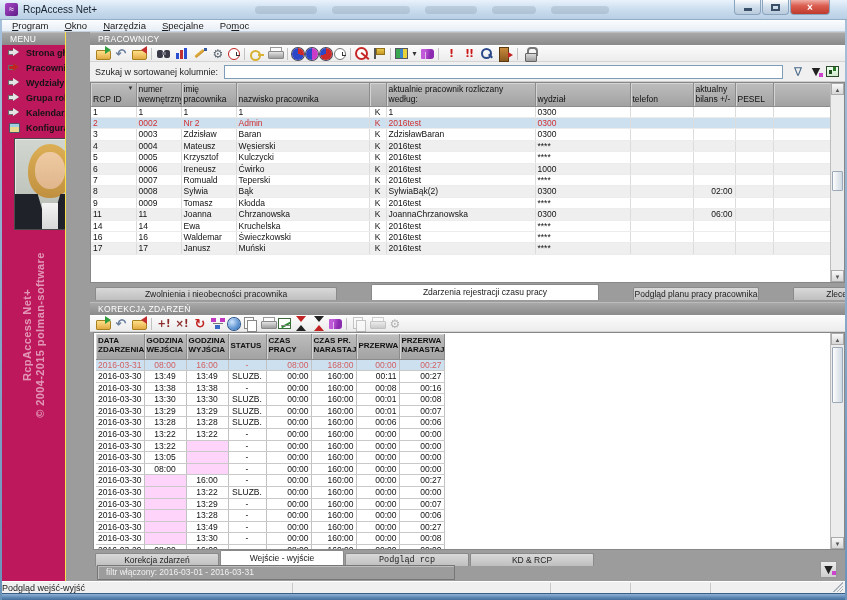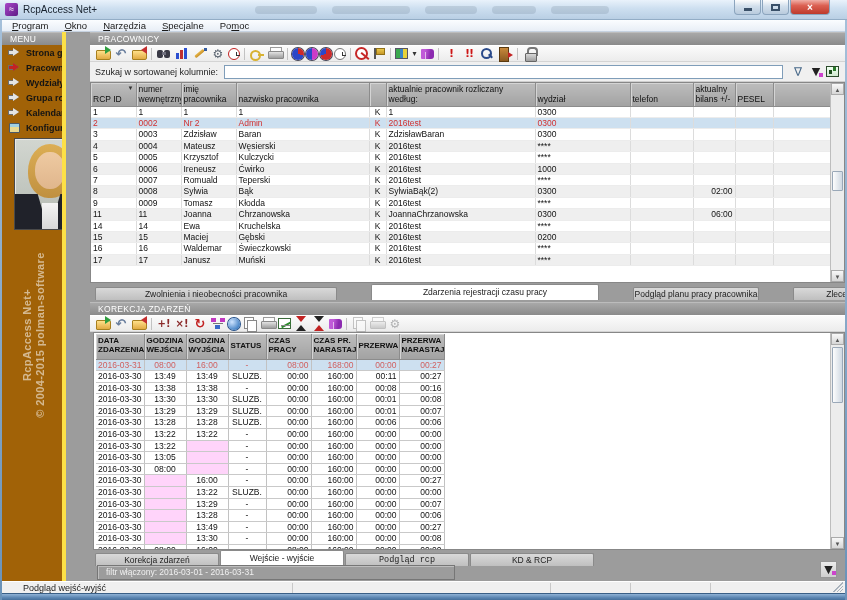--- a/index.html
+++ b/index.html
@@ -26,22 +26,22 @@
   .menubar{position:absolute;left:0;top:20px;width:847px;height:12px;
     background:linear-gradient(#fbfdff,#e8eef6);border-bottom:1px solid #c6d2e0;
     display:flex;align-items:center;padding-left:4px;}
   .menu-item{padding:0 8px;font-size:9.5px;color:#1a1a1a;height:12px;line-height:12px;}
 
   
   .pheader{background:linear-gradient(#a8a8a8,#8a8a8a);color:#fff;font-size:8.5px;
     height:13px;line-height:13px;padding-left:8px;border-top:1px solid #bcbcbc;letter-spacing:.3px;}
 
   
-  .sidebar{position:absolute;left:2px;top:32px;width:64px;height:549px;background:#a16207;
-    border-right:4px solid #fde047;overflow:hidden;}
+  .sidebar{position:absolute;left:2px;top:32px;width:64px;height:549px;background:#be185d;
+    border-right:1px solid #fde047;overflow:hidden;}
   .side-menu{position:absolute;left:0;top:13px;width:100%;font-weight:bold;}
   .side-item{display:flex;align-items:center;height:15px;padding-left:7px;font-size:9px;color:#141414;cursor:default;}
   .side-item .side-label{white-space:nowrap;}
   .sarrow{width:12px;height:9px;position:relative;margin-right:5px;flex:none;}
   .sarrow::before{content:"";position:absolute;left:0;top:3px;width:5px;height:3px;background:#e4e4e4;box-shadow:0 0 0 1px #6d6d6d;}
   .sarrow::after{content:"";position:absolute;left:4px;top:0;border:4.5px solid transparent;border-left:6px solid #e4e4e4;filter:drop-shadow(0 0 .5px #6d6d6d);}
   .sarrow.red::before{background:#c32222;}
   .sarrow.red::after{border-left-color:#c32222;}
   .cfgicon{width:11px;height:10px;margin-right:6px;flex:none;border:1px solid #4a5a6a;border-radius:1px;
     background:linear-gradient(#9fd0e2 0 40%,#e8d890 40%);}
@@ -111,21 +111,21 @@
     border-radius:2px 2px 0 0;font-size:8.5px;text-align:center;color:#222;overflow:hidden;white-space:nowrap;margin-right:1px;}
   .tab.active{background:#fff;height:16px;line-height:15px;}
 
   
   .filterrow{position:absolute;left:5px;right:0;top:533px;height:18px;}
   .filterbox{display:inline-block;margin-left:2px;width:358px;border:1px solid #767676;box-shadow:inset 1px 1px 0 rgba(255,255,255,.35);
     color:#f0f0f0;font-size:8.5px;padding:1px 8px 2px;white-space:nowrap;}
   .filterbtn{position:absolute;right:8px;top:-4px;width:17px;height:17px;border:1px solid #979797;
     background:linear-gradient(#ececec,#cecece);display:flex;align-items:center;justify-content:center;}
   .statusbar{position:absolute;left:2px;right:2px;top:581px;height:12px;background:#f0f0f0;border-top:1px solid #fff;
-    font-size:9px;line-height:12px;padding-left:21px;color:#222;
+    font-size:9px;line-height:12px;padding-left:0;color:#222;
     background-image:linear-gradient(#c9c9c9,#c9c9c9),linear-gradient(#c9c9c9,#c9c9c9),linear-gradient(#c9c9c9,#c9c9c9),linear-gradient(#c9c9c9,#c9c9c9);
     background-repeat:no-repeat;background-size:1px 10px;background-position:290px 1px,548px 1px,628px 1px,708px 1px;background-color:#f0f0f0;}
   .grip{position:absolute;right:2px;bottom:1px;width:10px;height:10px;
     background:linear-gradient(135deg,transparent 50%,#a8b2bc 50% 56%,transparent 56% 66%,#a8b2bc 66% 72%,transparent 72% 82%,#a8b2bc 82% 88%,transparent 88%);}
   .bottomedge{position:absolute;left:0;top:593px;width:847px;height:7px;
     background:linear-gradient(#8fb2d6,#5c86b2 60%,#46709c);border-top:1px solid #3a5f86;}
   .edge{position:absolute;top:20px;bottom:0;width:2px;background:linear-gradient(#a5c0da,#6a92b8);}
   .edge.l{left:0;}.edge.r{right:0;}
 
   
@@ -490,33 +490,20 @@
                 <td>Ewa</td>
                 <td>Kruchelska</td>
                 <td class="a-center">K</td>
                 <td>2016test</td>
                 <td>****</td>
                 <td></td>
                 <td class="a-right"></td>
                 <td></td>
                 <td></td>
               </tr>
-              <tr class="alt">
-                <td>15</td>
-                <td>15</td>
-                <td>Maciej</td>
-                <td>Gębski</td>
-                <td class="a-center">K</td>
-                <td>2016test</td>
-                <td>0200</td>
-                <td></td>
-                <td class="a-right"></td>
-                <td></td>
-                <td></td>
-              </tr>
               <tr>
                 <td>16</td>
                 <td>16</td>
                 <td>Waldemar</td>
                 <td>Świeczkowski</td>
                 <td class="a-center">K</td>
                 <td>2016test</td>
                 <td>****</td>
                 <td></td>
                 <td class="a-right"></td>

